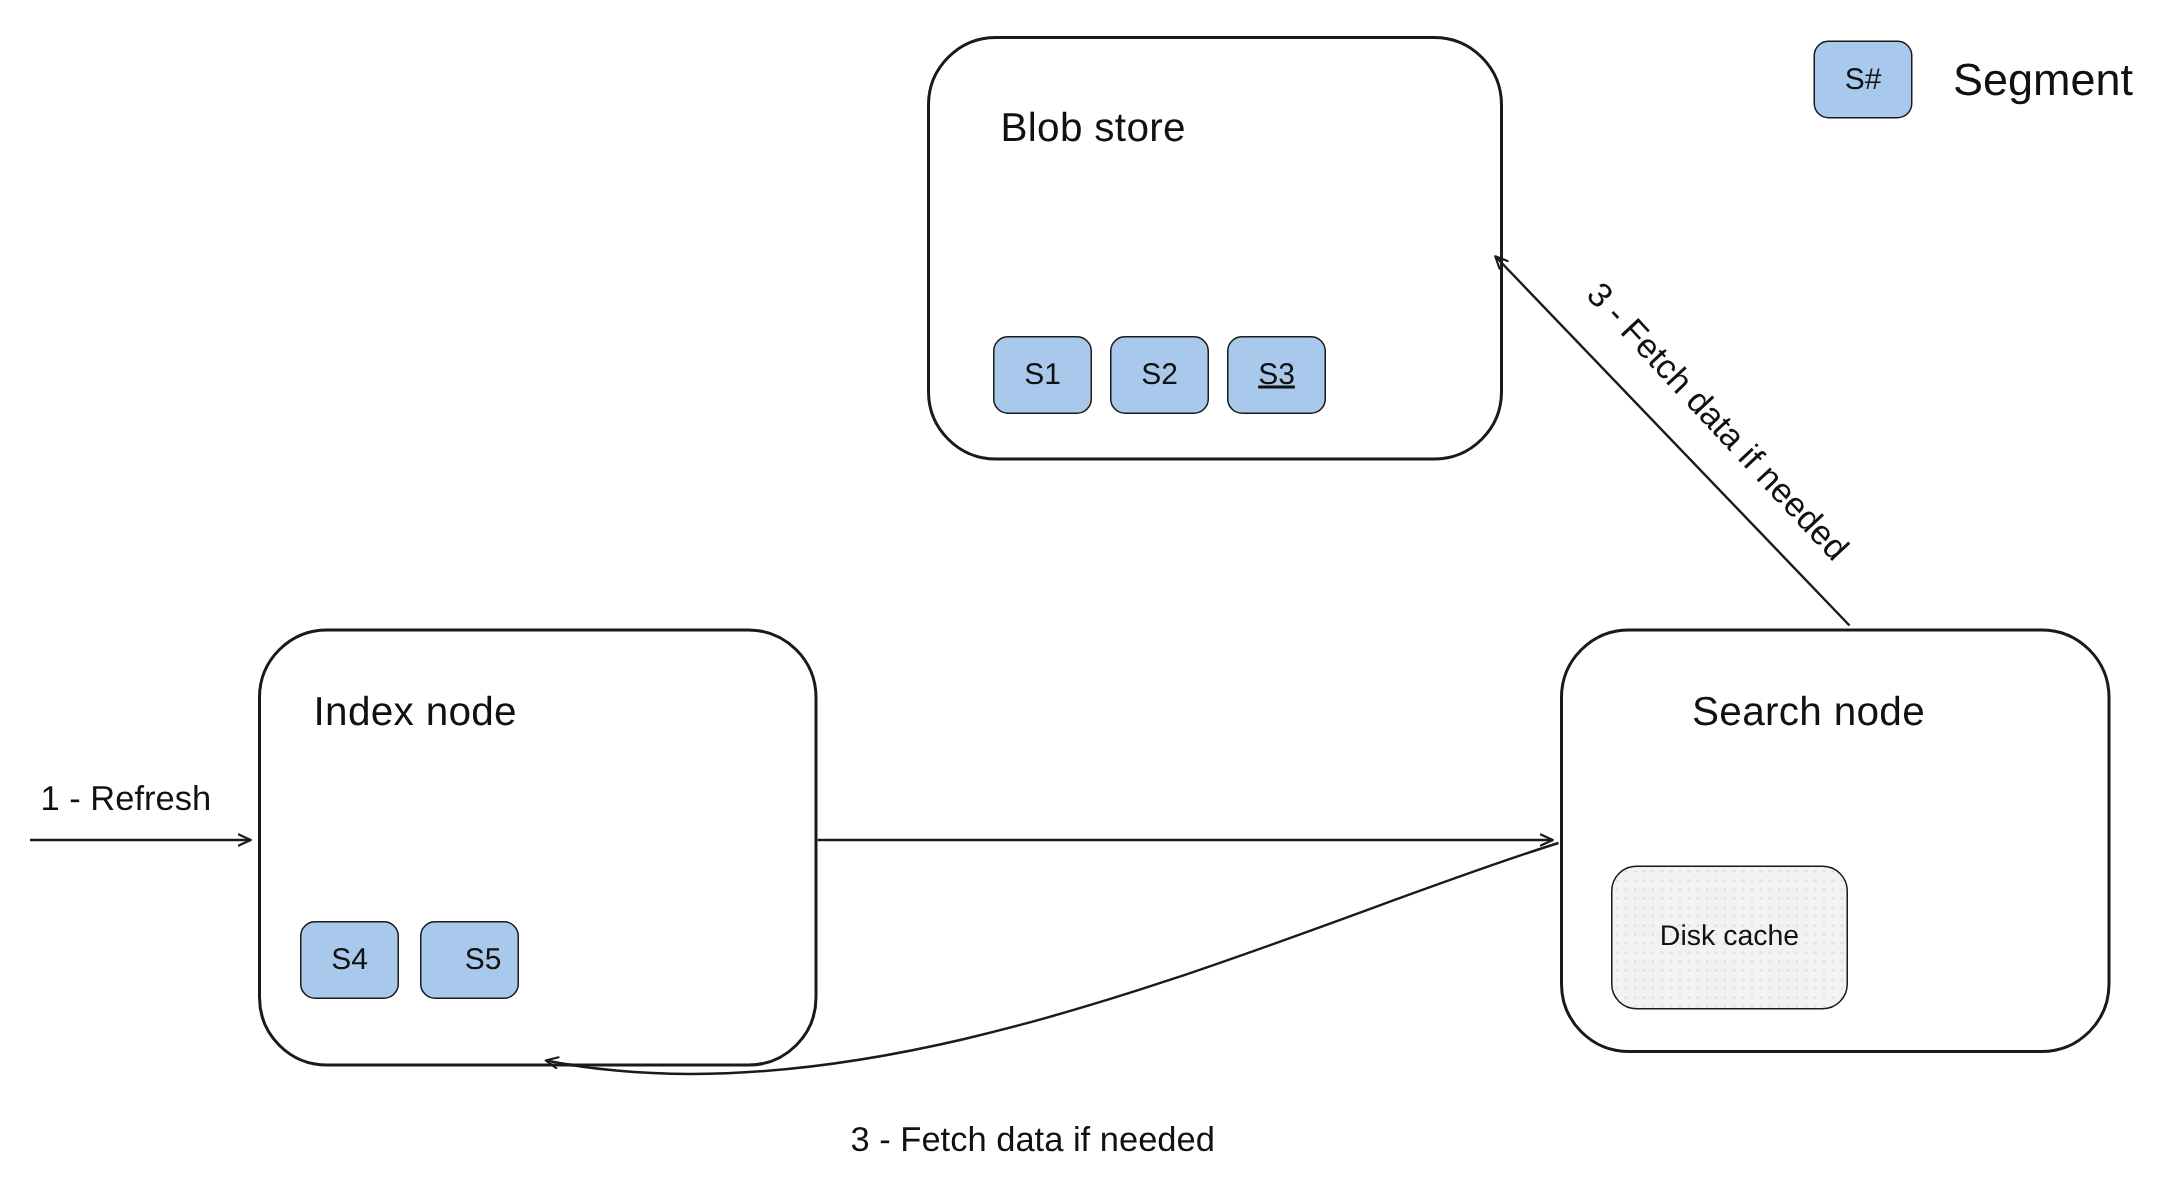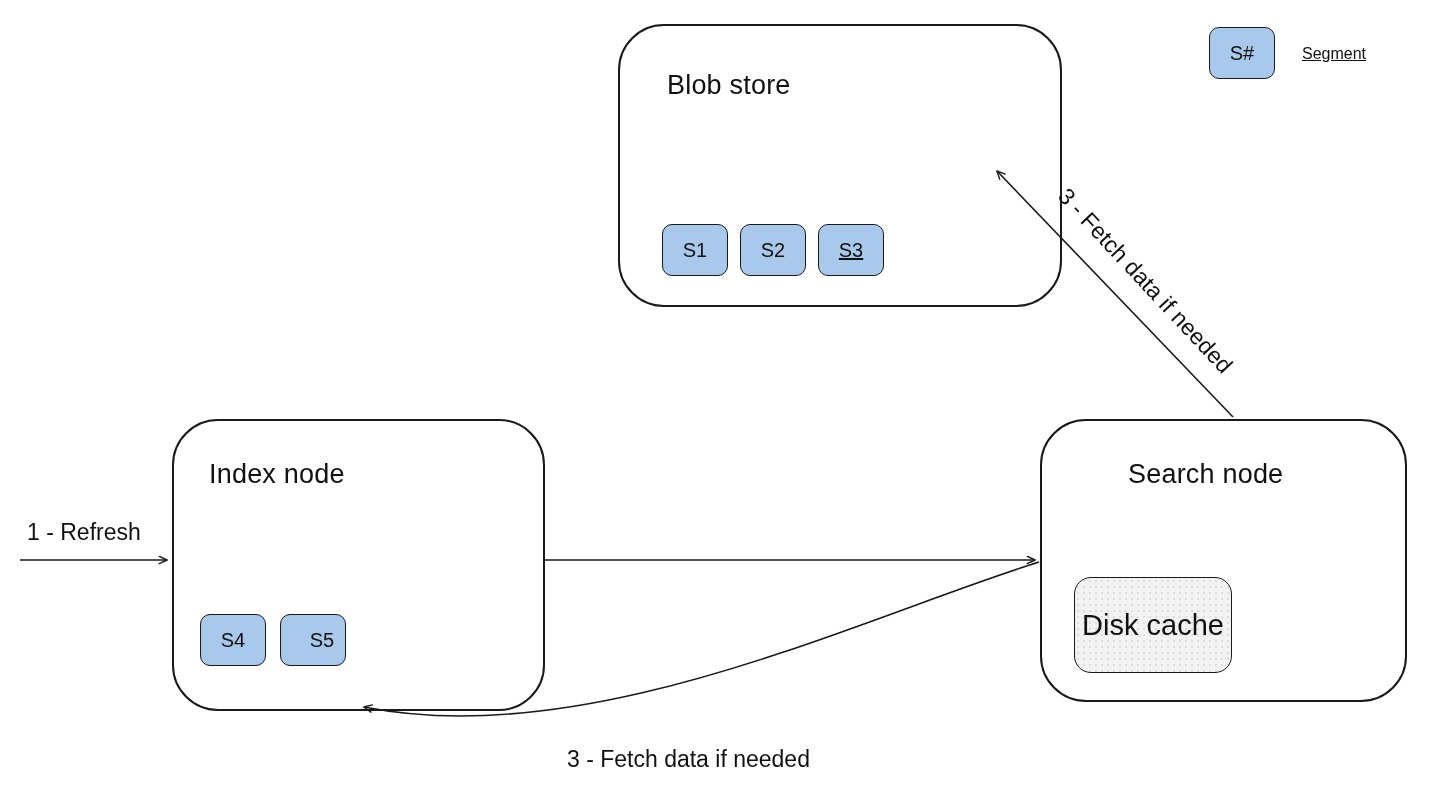--- a/index.html
+++ b/index.html
@@ -13,21 +13,21 @@
     z-index: 3; pointer-events: none;
   }
 
   .node {
     position: absolute;
     background: #ffffff;
     border: 2px solid #1a1a1a;
     border-radius: 46px;
     z-index: 2;
   }
-  #blob-store   { left: 618px;  top: 24px;  width: 444px; height: 283px; }
+  #blob-store   { left: 618px;  top: 24px;  width: 384px; height: 283px; }
   #index-node   { left: 172px;  top: 419px; width: 373px; height: 292px; }
   #search-node  { left: 1040px; top: 419px; width: 367px; height: 283px; }
 
   .node-title {
     position: absolute;
     font-size: 27px;
     line-height: 31px;
     letter-spacing: 0.2px;
     color: #111111;
     white-space: nowrap;
@@ -57,33 +57,32 @@
   .disk-cache {
     position: absolute;
     left: 32px; top: 156px;
     width: 158px; height: 96px;
     background-color: #f2f2f2;
     background-image: radial-gradient(#dedede 0.9px, transparent 0.9px);
     background-size: 6px 6px;
     border: 1.5px solid #1a1a1a;
     border-radius: 17px;
     display: flex; align-items: center; justify-content: center;
-    font-size: 29px;
+    font-size: 19px;
     color: #111111;
   }
 
   .legend { position: absolute; left: 0; top: 0; z-index: 2; }
   .legend .chip { left: 1209px; top: 27px; }
   .legend-label {
     position: absolute;
     left: 1302px; top: 41px;
-    font-size: 16px; line-height: 25px;
+    font-size: 30px; line-height: 25px;
     color: #111111;
     white-space: nowrap;
-    text-decoration: underline;
   }
 
   .edge-label {
     position: absolute;
     font-size: 23px;
     line-height: 27px;
     color: #111111;
     white-space: nowrap;
     z-index: 4;
   }

